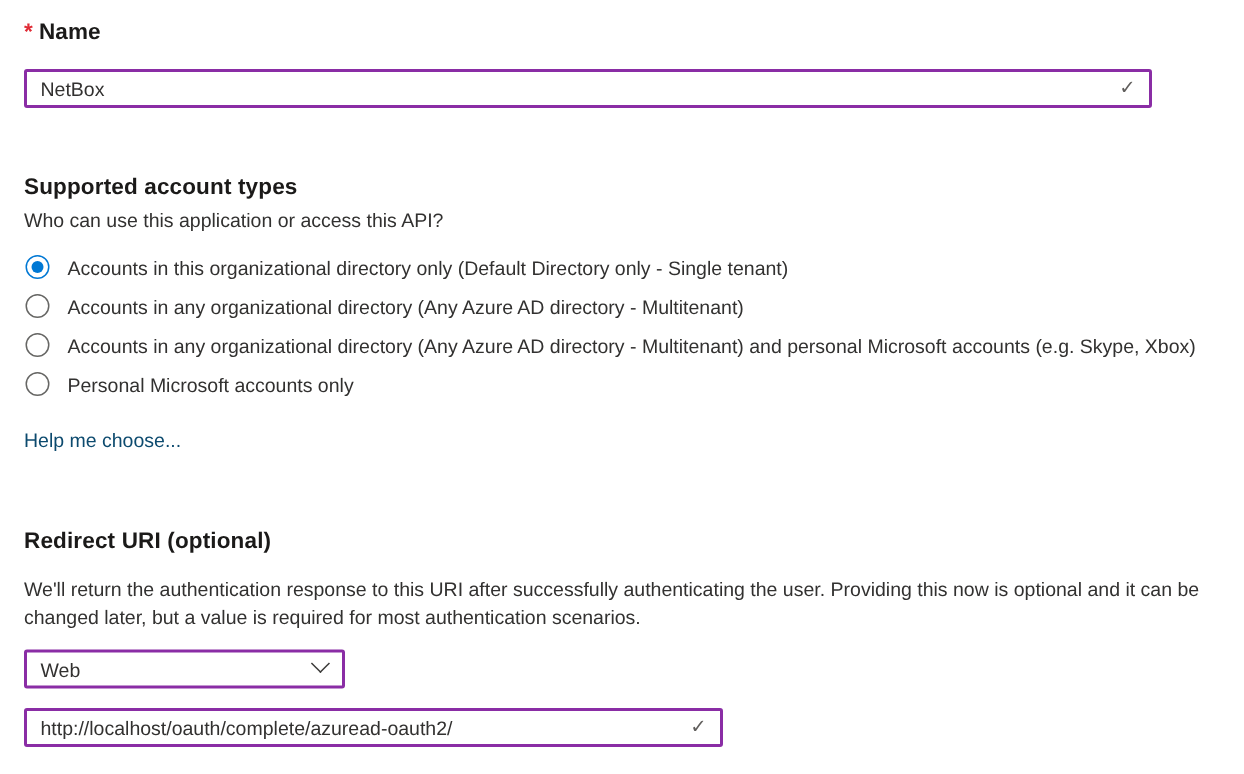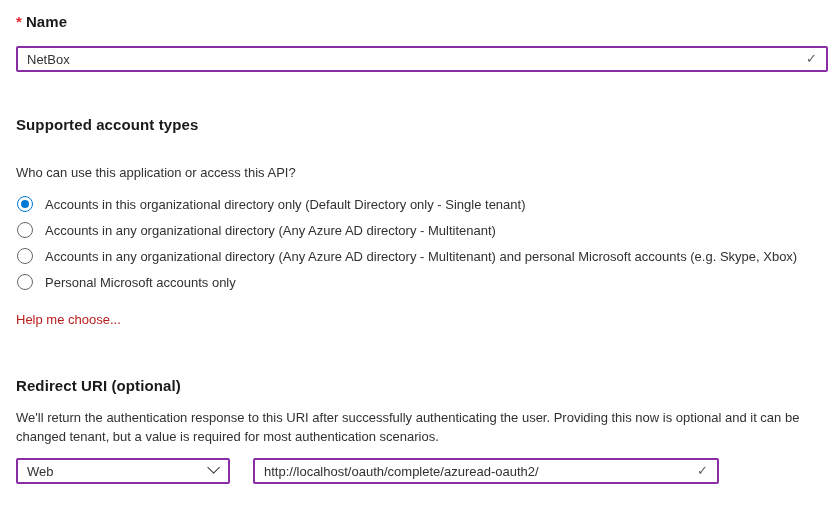--- a/index.html
+++ b/index.html
@@ -62,24 +62,24 @@
     position: absolute;
     right: 9px;
     top: 50%;
     transform: translateY(-54%);
     font-size: 13px;
     color: #605e5c;
     pointer-events: none;
     line-height: 1;
   }
 
-  .name-input-box { margin-top: 14px; width: 812px; }
-
-  
-  .question { font-size: 13px; color: #323130; line-height: 16px; margin-top: 30px; }
+  .name-input-box { margin-top: 14px; width: 752px; }
+
+  
+  .question { font-size: 13px; color: #323130; line-height: 16px; margin-top: 4px; }
   .radio-group { margin-top: 10px; }
   .radio-row {
     display: flex;
     align-items: center;
     height: 26px;
     cursor: pointer;
   }
   .radio {
     width: 16px;
     height: 16px;
@@ -99,34 +99,35 @@
     background: transparent;
   }
   .radio-row.selected .radio { border-color: #0078d4; }
   .radio-row.selected .radio .dot { background: #0078d4; }
   .radio-label { font-size: 13px; color: #323130; white-space: nowrap; }
 
   .help-link {
     display: inline-block;
     margin-top: 17px;
     font-size: 13px;
-    color: #b91c1c;
+    color: #0c4a6e;
     text-decoration: none;
     cursor: pointer;
   }
 
   
   .section-accounts { margin-top: 43px; }
   .section-redirect { margin-top: 48px; }
 
   
   .uri-row {
     display: flex;
     margin-top: 12px;
-    gap: 23px;
+    gap: 13px;
+    flex-direction: column;
   }
   .platform-select {
     width: 214px;
     height: 26px;
     border: 2px solid #8a2da5;
     border-radius: 2px;
     background: #ffffff;
     display: flex;
     align-items: center;
     justify-content: space-between;
@@ -192,21 +193,21 @@
         <span class="radio-label">Personal Microsoft accounts only</span>
       </div>
 
     </div>
 
     <a class="help-link">Help me choose...</a>
   </section>
 
   <section class="section-redirect">
     <h2 class="section-title">Redirect URI (optional)</h2>
-    <p class="desc">We'll return the authentication response to this URI after successfully authenticating the user. Providing this now is optional and it can be changed tenant, but a value is required for most authentication scenarios.</p>
+    <p class="desc">We'll return the authentication response to this URI after successfully authenticating the user. Providing this now is optional and it can be changed later, but a value is required for most authentication scenarios.</p>
 
     <div class="uri-row">
       <div class="platform-select">
         <span>Web</span>
         <span class="chevron"></span>
       </div>
       <div class="textbox uri-input-box">
         <input type="text" class="text-input" value="http://localhost/oauth/complete/azuread-oauth2/" style="">
         <span class="check">✓</span>
       </div>

